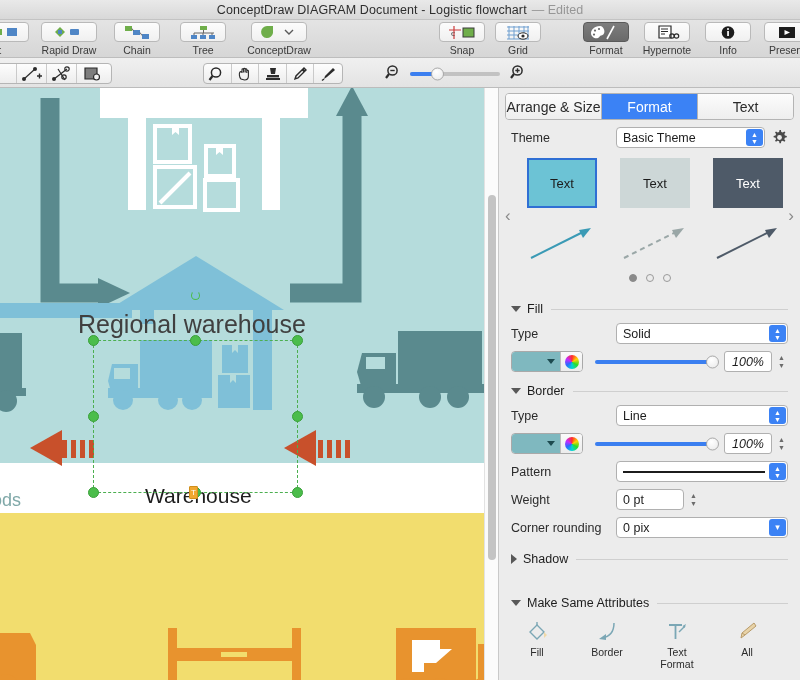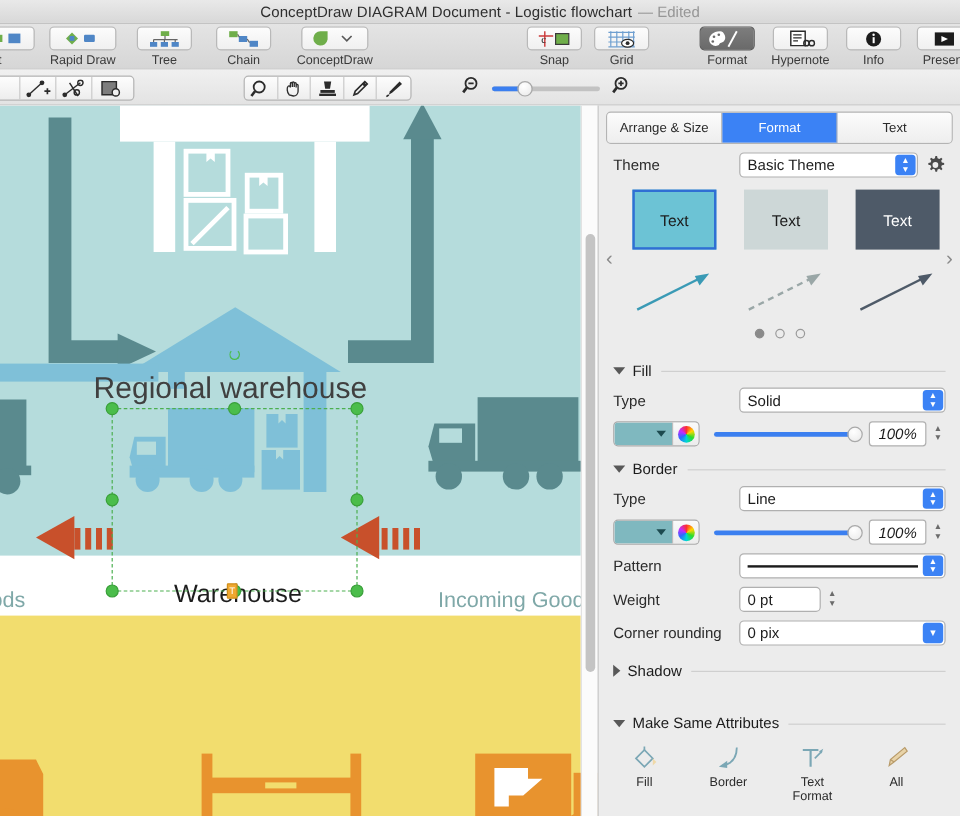--- a/index.html
+++ b/index.html
@@ -118,21 +118,21 @@
   .lbl-goods-l { left: -8px; top: 402px; font-size: 18px; color: #7fa8a8; }
 
   
   .panel {
     position: absolute; left: 498px; top: 88px; width: 302px; height: 592px;
     background: #ececec; border-left: 1px solid #c9c9c9;
   }
   .tabs { display: flex; height: 27px; margin: 5px 6px 0 6px; border: 1px solid #b4b4b4; border-radius: 4px; overflow: hidden; }
   .tab {
     flex: 1; display: flex; align-items: center; justify-content: center;
-    font-size: 11px; color: #2b2b2b;
+    font-size: 14px; color: #2b2b2b;
     background: linear-gradient(to bottom, #fcfcfc, #eeeeee);
     border-right: 1px solid #b4b4b4;
   }
   .tab:last-child { border-right: none; }
   .tab.active { background: #3b82f5; color: #ffffff; }
 
   .sec-head { display: flex; align-items: center; margin: 12px 12px 0 12px; }
   .tri { width: 0; height: 0; margin-right: 6px; }
   .tri.open { border-left: 5px solid transparent; border-right: 5px solid transparent; border-top: 6px solid #585858; }
   .tri.closed { border-top: 5px solid transparent; border-bottom: 5px solid transparent; border-left: 6px solid #585858; }
@@ -235,45 +235,45 @@
 
       <div class="tb-item" style="width:70px;">
         <div class="tb-btn wide">
           <svg width="36" height="14" viewBox="0 0 36 14">
             <polygon points="9,2 14,7 9,12 4,7" fill="#6fae4a"></polygon>
             <rect x="7" y="5" width="4" height="4" fill="#4f86c6"></rect>
             <rect x="19" y="4" width="9" height="6" rx="1" fill="#4f86c6"></rect>
           </svg>
         </div>
         <div class="tb-label">Rapid Draw</div>
+      </div>
+
+      <div class="tb-item" style="width:66px;">
+        <div class="tb-btn">
+          <svg width="32" height="15" viewBox="0 0 32 15">
+            <rect x="4" y="1" width="7" height="5" fill="#6fae4a"></rect>
+            <rect x="12" y="5" width="7" height="5" fill="#4f86c6"></rect>
+            <rect x="21" y="9" width="7" height="5" fill="#4f86c6"></rect>
+            <path d="M11,3.5 L12.5,6 M19,7.5 L21,10.5" stroke="#666" stroke-width="1" fill="none"></path>
+          </svg>
+        </div>
+        <div class="tb-label">Chain</div>
       </div>
 
       <div class="tb-item" style="width:66px;">
         <div class="tb-btn">
           <svg width="30" height="15" viewBox="0 0 30 15">
             <rect x="12" y="1" width="7" height="4" fill="#6fae4a"></rect>
             <rect x="3" y="10" width="6" height="4" fill="#4f86c6"></rect>
             <rect x="12" y="10" width="6" height="4" fill="#4f86c6"></rect>
             <rect x="21" y="10" width="6" height="4" fill="#4f86c6"></rect>
             <path d="M15.5,5 L15.5,8 M6,8 L26,8 M6,8 L6,10 M15,8 L15,10 M24,8 L24,10" stroke="#666" stroke-width="1" fill="none"></path>
           </svg>
         </div>
         <div class="tb-label">Tree</div>
-      </div>
-
-      <div class="tb-item" style="width:66px;">
-        <div class="tb-btn">
-          <svg width="32" height="15" viewBox="0 0 32 15">
-            <rect x="4" y="1" width="7" height="5" fill="#6fae4a"></rect>
-            <rect x="12" y="5" width="7" height="5" fill="#4f86c6"></rect>
-            <rect x="21" y="9" width="7" height="5" fill="#4f86c6"></rect>
-            <path d="M11,3.5 L12.5,6 M19,7.5 L21,10.5" stroke="#666" stroke-width="1" fill="none"></path>
-          </svg>
-        </div>
-        <div class="tb-label">Chain</div>
       </div>
 
       <div class="tb-item" style="width:86px;">
         <div class="tb-btn wide">
           <svg width="44" height="16" viewBox="0 0 44 16">
             <path d="M10,2 A6,6 0 1,0 16,9 L16,2 Z" fill="#6fae4a"></path>
             <path d="M28,6 L32,10 L36,6" stroke="#5a5a5a" stroke-width="1.4" fill="none"></path>
           </svg>
         </div>
         <div class="tb-label">ConceptDraw</div>
@@ -546,21 +546,20 @@
       <path d="M412,552 h28 v9 h12 l-16,14 h-12 v9 h-12 Z" fill="#ffffff" transform="translate(0,0)"></path>
       <rect x="478" y="556" width="20" height="39" fill="#e8932e"></rect>
       <circle cx="408" cy="602" r="12" fill="#e8932e"></circle>
       <circle cx="440" cy="602" r="12" fill="#e8932e"></circle>
       <circle cx="482" cy="602" r="12" fill="#e8932e"></circle>
     </svg>
 
     <div class="cv-label lbl-goods-l">ods</div>
     <div class="cv-label lbl-regional">Regional warehouse</div>
     <div class="cv-label lbl-warehouse">Warehouse</div>
-    <div class="cv-label lbl-incoming">Incoming Good</div>
 
     <div class="rot-handle"></div>
     <div class="sel-box"></div>
     <div class="handle" style="left:88px; top:247px;"></div>
     <div class="handle" style="left:190px; top:247px;"></div>
     <div class="handle" style="left:292px; top:247px;"></div>
     <div class="handle" style="left:88px; top:323px;"></div>
     <div class="handle" style="left:292px; top:323px;"></div>
     <div class="handle" style="left:88px; top:399px;"></div>
     <div class="handle" style="left:190px; top:399px;"></div>

